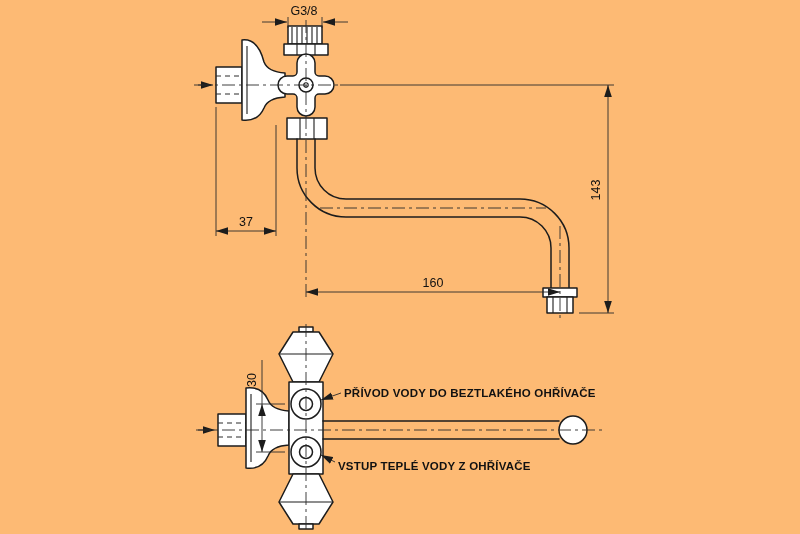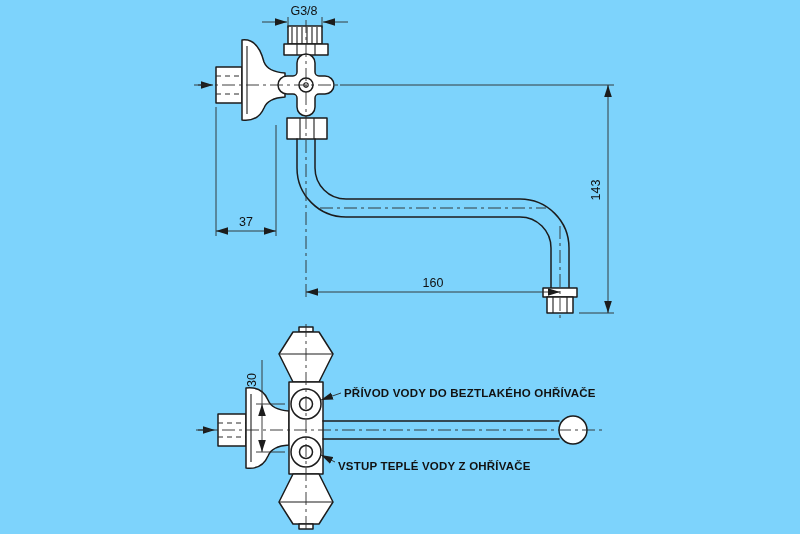--- a/index.html
+++ b/index.html
@@ -1,16 +1,16 @@
 <!DOCTYPE html>
 <html><head>
 <meta charset="utf-8">
 <style>
   html,body{margin:0;padding:0;background:#ffffff;}
-  #stage{position:relative;width:800px;height:534px;background:#7dd3fc;overflow:hidden;
+  #stage{position:relative;width:800px;height:534px;background:#fdba74;overflow:hidden;
          font-family:"Liberation Sans",sans-serif;}
   svg{display:block;}
   .ol  {stroke:#1c1c1c;stroke-width:1.5;fill:none;stroke-linecap:round;stroke-linejoin:round;}
   .olf {stroke:#1c1c1c;stroke-width:1.5;fill:#ffffff;stroke-linejoin:round;}
   .mid {stroke:#1c1c1c;stroke-width:1.1;fill:none;}
   .thin{stroke:#2a2a2a;stroke-width:0.9;fill:none;}
   .cl  {stroke:#2a2a2a;stroke-width:0.9;fill:none;stroke-dasharray:13 4 3 4;}
   .hid {stroke:#2a2a2a;stroke-width:1;fill:none;stroke-dasharray:5 4;}
   .dim {stroke:#2a2a2a;stroke-width:0.9;fill:none;}
   .dim-text{font-family:"Liberation Sans",sans-serif;font-size:12.5px;fill:#111111;}

